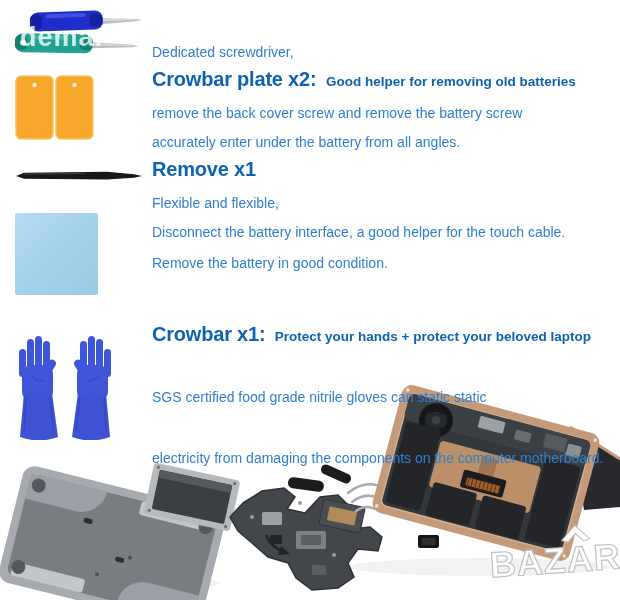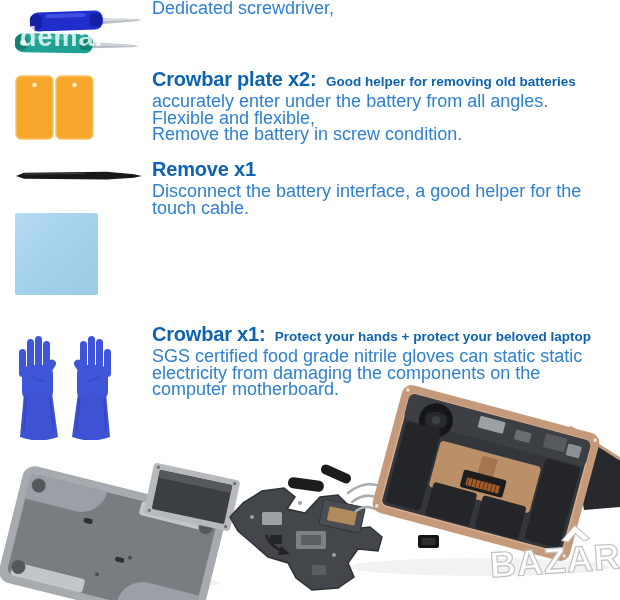--- a/index.html
+++ b/index.html
@@ -11,21 +11,21 @@
   .text-block{position:absolute;left:152px;width:462px;}
   .tool-title{
     font-size:20px;font-weight:bold;color:var(--heading,#0e63b0);
     line-height:19px;display:inline;letter-spacing:-0.2px;
   }
   .tool-subtitle{
     font-size:13.5px;font-weight:bold;color:var(--heading,#0e63b0);
     display:inline;margin-left:5px;
   }
   .tool-line{
-    font-size:18px;color:var(--body-text,#2f80d0);line-height:16.5px;
+    font-size:14px;color:var(--body-text,#2f80d0);line-height:16.5px;margin-top:44px;
   }
   .title-row{margin-bottom:3px;}
   #seller-mark{
     position:absolute;left:20px;top:22px;
     font-size:27px;font-weight:bold;color:rgba(255,255,255,0.78);
     letter-spacing:1px;pointer-events:none;
   }
   .photo{position:absolute;}
   #paper-photo{
     background:linear-gradient(135deg,#b4dbf2 0%,#a5d2ec 45%,#9ccae5 100%);
@@ -199,30 +199,31 @@
         <path d="M16,70 L14,104 M40,70 L44,104" stroke="#2c3cae" stroke-width="1.5" opacity="0.55" fill="none"></path>
         <path d="M21,48 q4,6 12,6" stroke="#2c3cae" stroke-width="1.5" opacity="0.45" fill="none"></path>
       </g>
     </defs>
     <use href="#glove"></use>
     <use href="#glove" transform="translate(110,0) scale(-1,1)"></use>
   </svg>
 
   <div class="text-block" style="top:0">
     <div class="tool-line">Dedicated screwdriver,</div>
+    <div class="tool-line">remove the back cover screw and remove the battery screw</div>
   </div>
 
   <div class="text-block" style="top:70px">
     <div class="title-row">
       <span class="tool-title">Crowbar plate x2:</span>
       <span class="tool-subtitle">Good helper for removing old batteries</span>
     </div>
     <div class="tool-line">accurately enter under the battery from all angles.</div>
     <div class="tool-line">Flexible and flexible,</div>
-    <div class="tool-line">Remove the battery in screw condition.</div>
+    <div class="tool-line">Remove the battery in good condition.</div>
   </div>
 
   <div class="text-block" style="top:160px">
     <div class="title-row">
       <span class="tool-title">Remove x1</span>
       <span class="tool-subtitle"></span>
     </div>
     <div class="tool-line">Disconnect the battery interface, a good helper for the touch cable.</div>
   </div>
 

